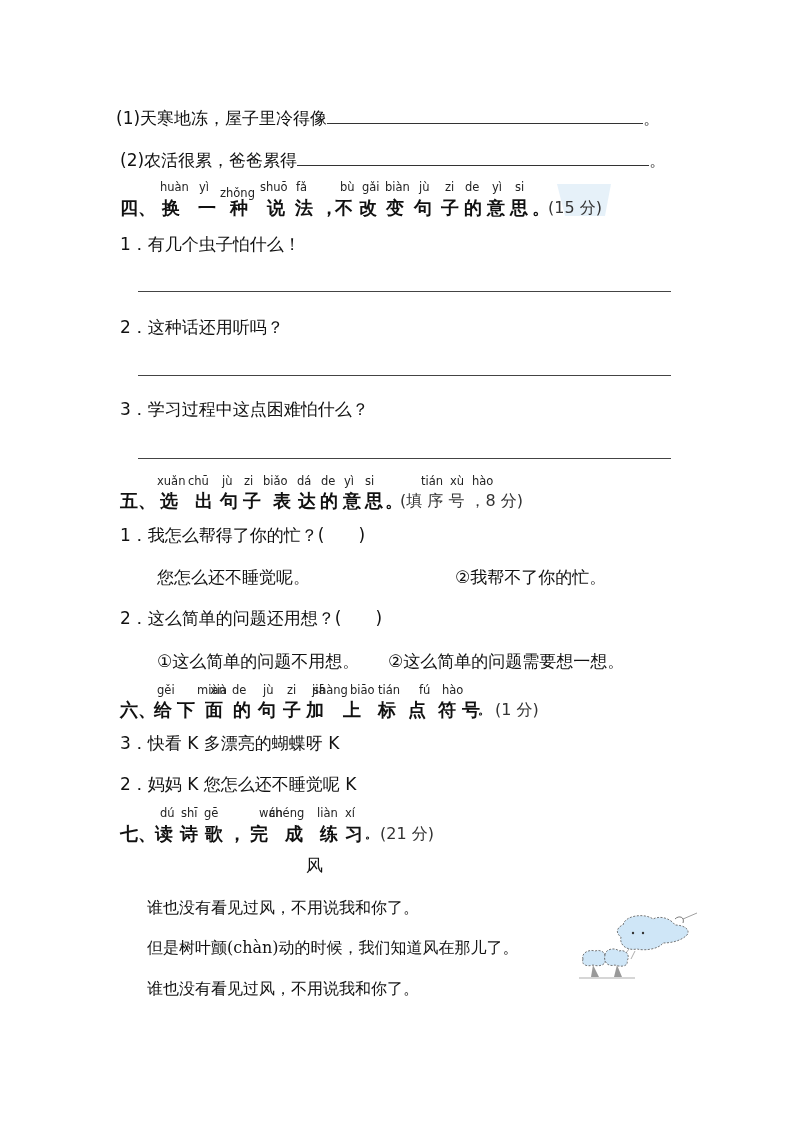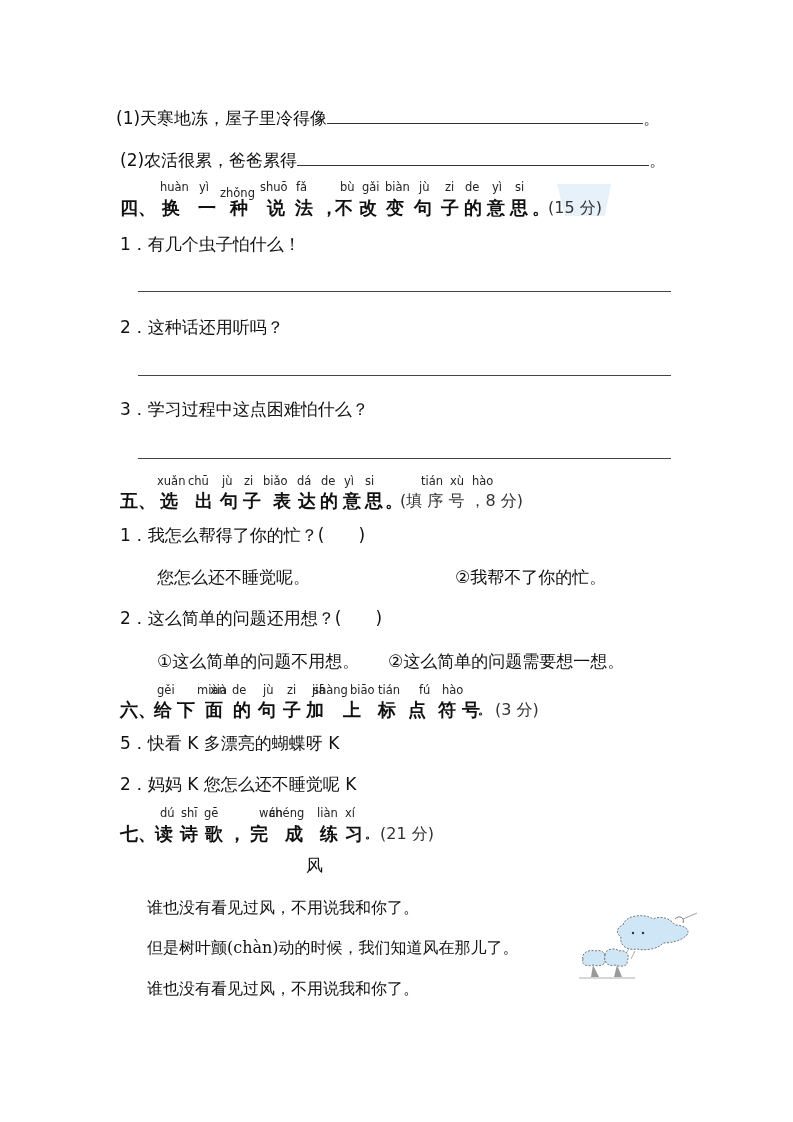--- a/index.html
+++ b/index.html
@@ -137,25 +137,25 @@
     <span class="hchar" style="left:233px; top:698px;">的</span>
     <span class="hchar" style="left:258px; top:698px;">句</span>
     <span class="hchar" style="left:283px; top:698px;">子</span>
     <span class="hchar" style="left:306px; top:698px;">加</span>
     <span class="hchar" style="left:343px; top:698px;">上</span>
     <span class="hchar" style="left:378px; top:698px;">标</span>
     <span class="hchar" style="left:408px; top:698px;">点</span>
     <span class="hchar" style="left:438px; top:698px;">符</span>
     <span class="hchar" style="left:462px; top:698px;">号</span>
     <span class="hchar" style="left:478px; top:702px; font-size:12px;">。</span>
-    <span class="hchar score" style="left:495px; top:700px;">(3 分)</span>
+    <span class="hchar score" style="left:495px; top:700px;">(1 分)</span>
   </div>
 </div>
 
-<div class="abs line-text" style="left:120px; top:732px;">5．快看 K 多漂亮的蝴蝶呀 K</div>
+<div class="abs line-text" style="left:120px; top:732px;">3．快看 K 多漂亮的蝴蝶呀 K</div>
 <div class="abs line-text" style="left:120px; top:773px;">2．妈妈 K 您怎么还不睡觉呢 K</div>
 
 <div>
   <div class="pinyin">
     <span style="left:160px; top:806px;">dú</span>
     <span style="left:181px; top:806px;">shī</span>
     <span style="left:204px; top:806px;">gē</span>
     <span style="left:259px; top:806px;text-align:right;">wán</span>
     <span style="left:269px; top:806px;">chéng</span>
     <span style="left:317px; top:806px;text-align:center;">liàn</span>

